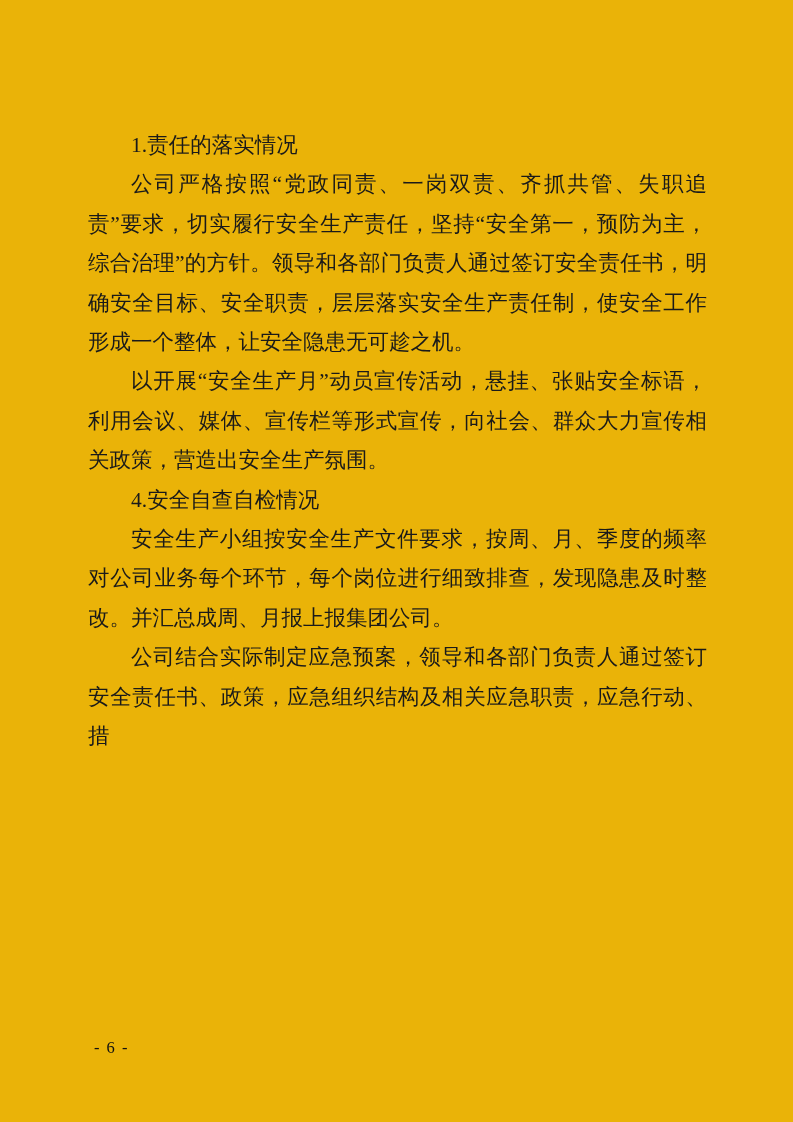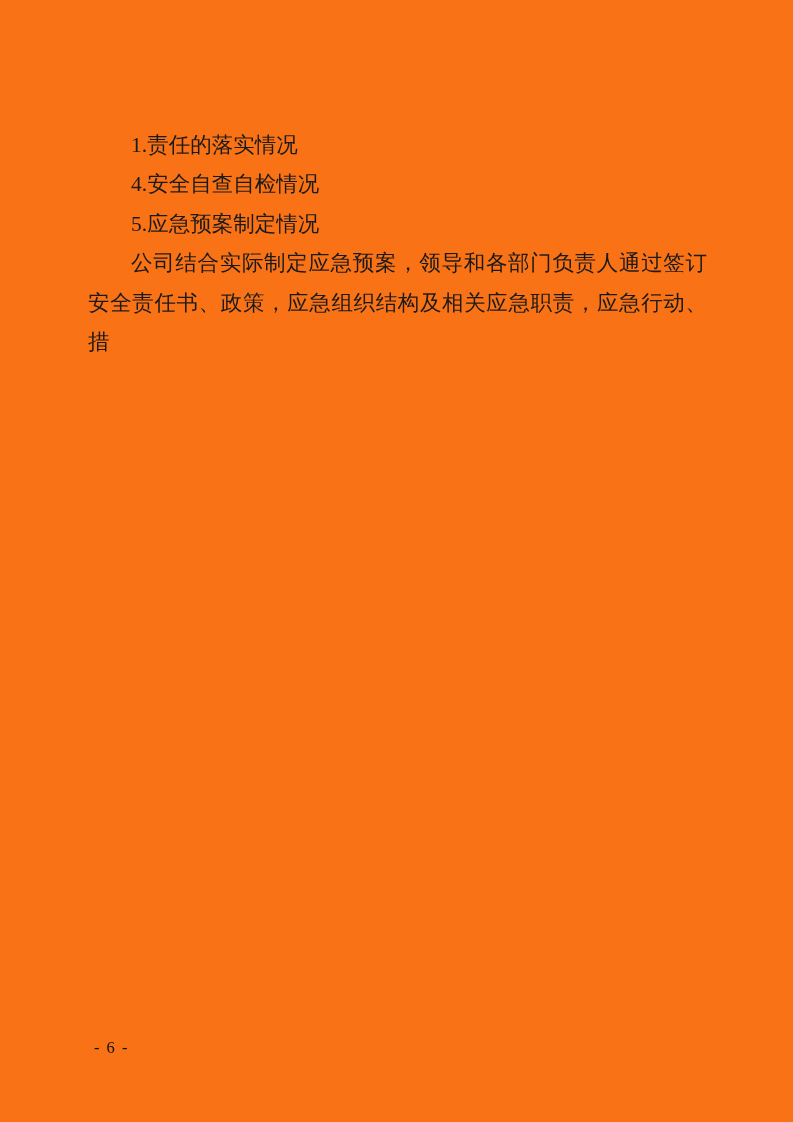--- a/index.html
+++ b/index.html
@@ -14,21 +14,21 @@
     font-family: "Liberation Serif", "DejaVu Serif", serif;
     color: #1a1a1a;
     overflow: hidden;
   }
   .page {
     position: absolute;
     left: 0;
     top: 0;
     width: 793px;
     height: 1122px;
-    background: #f97316;
+    background: #eab308;
   }
   .content {
     position: absolute;
     left: 88px;
     top: 126px;
     width: 619px;
   }
   .heading {
     font-size: 21.5px;
     line-height: 39.4px;
@@ -56,24 +56,26 @@
     color: #111111;
   }
 </style>
 </head>
 <body>
 
 <div class="page">
   <div class="content">
 
     <div class="heading">1.责任的落实情况</div>
+    <p class="para">公司严格按照“党政同责、一岗双责、齐抓共管、失职追责”要求，切实履行安全生产责任，坚持“安全第一，预防为主，综合治理”的方针。领导和各部门负责人通过签订安全责任书，明确安全目标、安全职责，层层落实安全生产责任制，使安全工作形成一个整体，让安全隐患无可趁之机。</p>
 
 
+    <p class="para">以开展“安全生产月”动员宣传活动，悬挂、张贴安全标语，利用会议、媒体、宣传栏等形式宣传，向社会、群众大力宣传相关政策，营造出安全生产氛围。</p>
 
     <div class="heading">4.安全自查自检情况</div>
+    <p class="para">安全生产小组按安全生产文件要求，按周、月、季度的频率对公司业务每个环节，每个岗位进行细致排查，发现隐患及时整改。并汇总成周、月报上报集团公司。</p>
 
-    <div class="heading">5.应急预案制定情况</div>
     <p class="para">公司结合实际制定应急预案，领导和各部门负责人通过签订安全责任书、政策，应急组织结构及相关应急职责，应急行动、措</p>
 
   </div>
 
   <div class="page-number">- 6 -</div>
 </div>
 
 </body></html>

